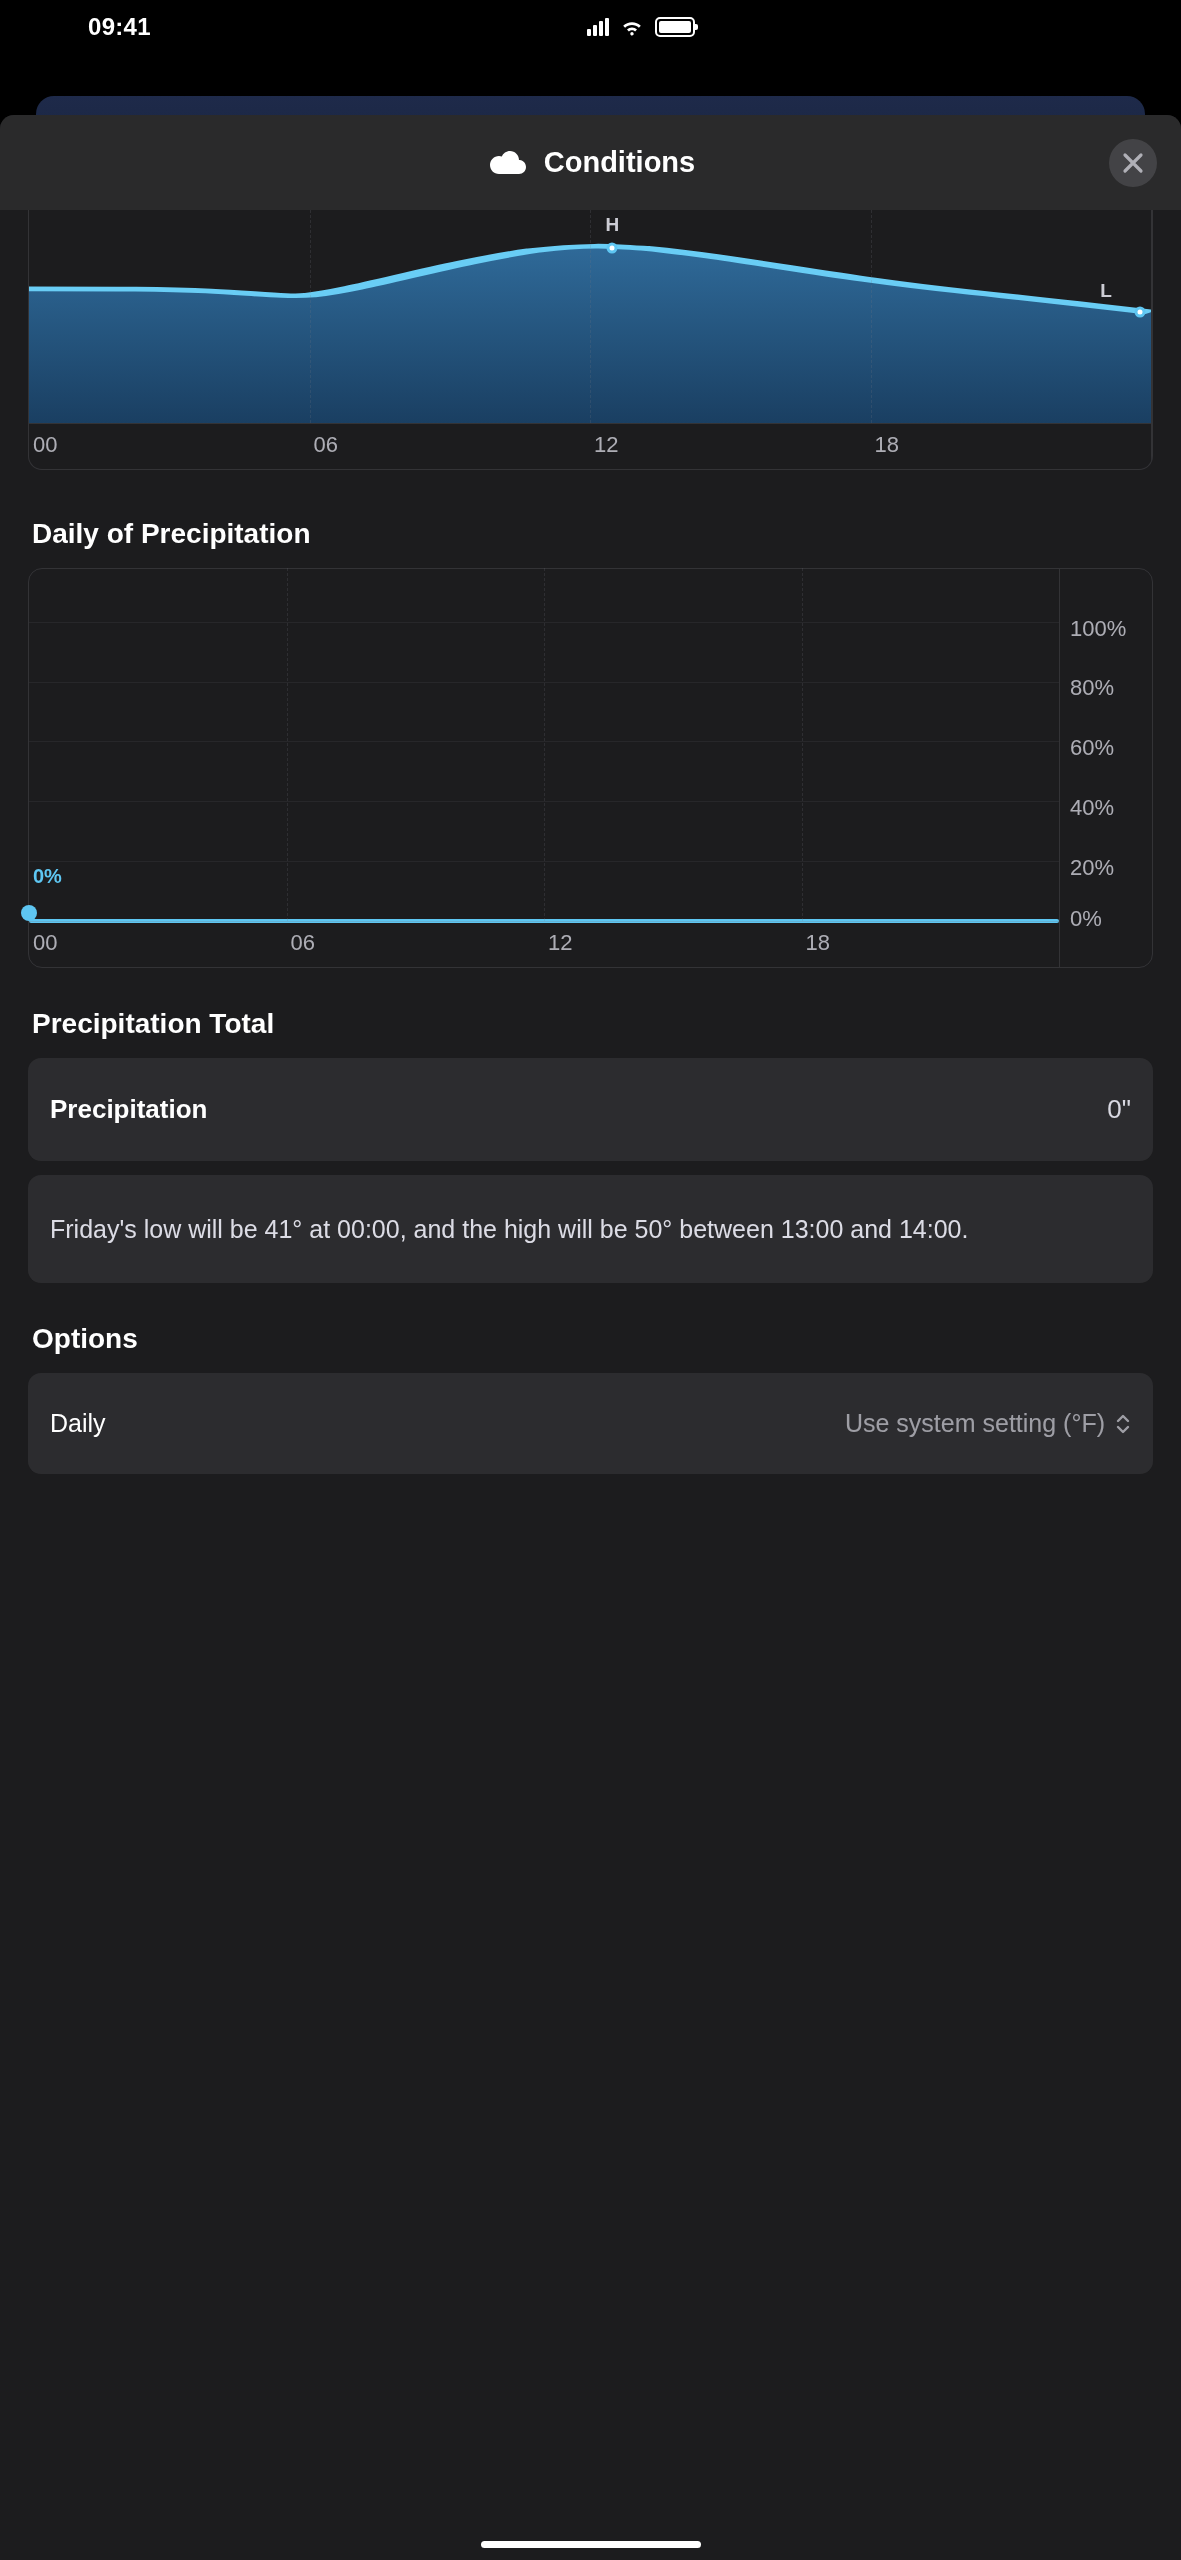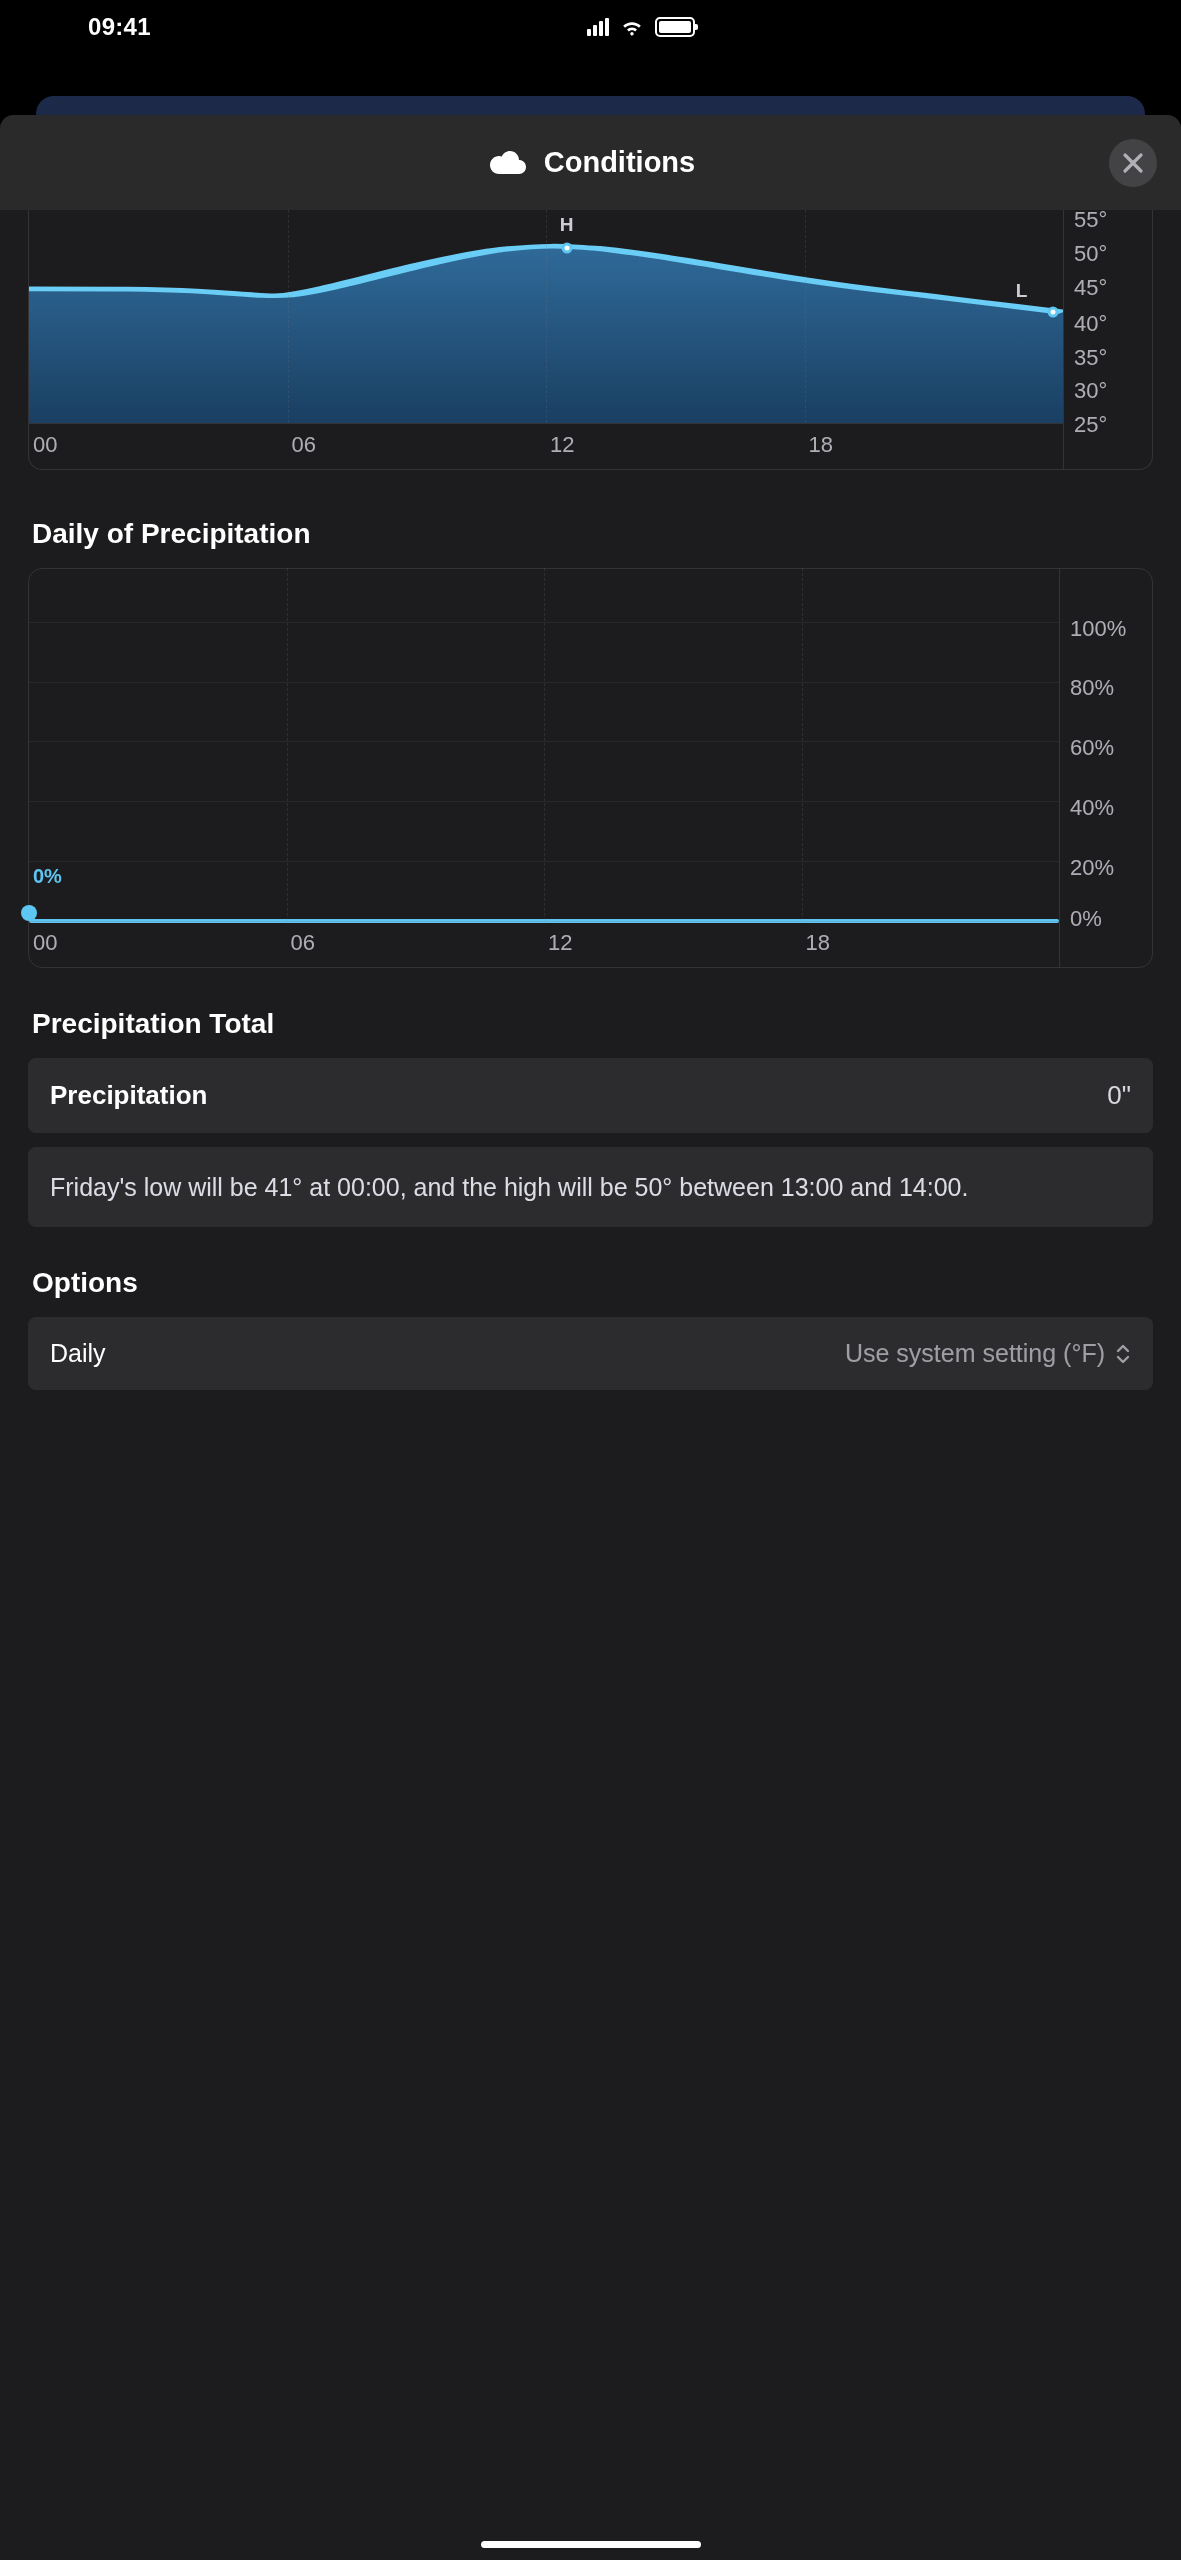--- a/index.html
+++ b/index.html
@@ -293,22 +293,22 @@
       font-size:20px;
       font-weight:600;
       color:#5ec6f2;
       transform:translate(0,-100%);
     }
 
     
     .card {
       margin: 14px 28px 0;
       background: rgba(120,120,128,0.18);
-      border-radius: 8px;
-      padding: 22px 22px;
+      border-radius: 13px;
+      padding: 36px 22px;
     }
     .precip-total-row {
       display:flex;
       justify-content:space-between;
       align-items:center;
     }
     .ptot-label { font-size:26px; font-weight:600; }
     .ptot-value { font-size:26px; color: rgba(235,235,245,0.9); }
     .summary-text {
       font-size:25px;
@@ -405,29 +405,20 @@
           <div class="temp-lmark" style="left:99%; top:48%;"></div>
           <div class="temp-llabel" style="left:96%; top:43%;">L</div>
         </div>
         <div class="temp-xaxis">
           <div class="xt">00</div>
           <div class="xt">06</div>
           <div class="xt">12</div>
           <div class="xt">18</div>
         </div>
       </div>
-      <div class="temp-yaxis">
-        <div class="temp-ytick" style="top:4%">55°</div>
-        <div class="temp-ytick" style="top:17%">50°</div>
-        <div class="temp-ytick" style="top:30%">45°</div>
-        <div class="temp-ytick" style="top:44%">40°</div>
-        <div class="temp-ytick" style="top:57%">35°</div>
-        <div class="temp-ytick" style="top:70%">30°</div>
-        <div class="temp-ytick" style="top:83%">25°</div>
-      </div>
     </div>
 
     <div class="section-title">Daily of Precipitation</div>
     <div class="precip-chart">
       <div class="precip-plot">
         <div class="precip-area">
           <div class="precip-grid" style="top:15%"></div>
           <div class="precip-grid" style="top:32%"></div>
           <div class="precip-grid" style="top:49%"></div>
           <div class="precip-grid" style="top:66%"></div>

